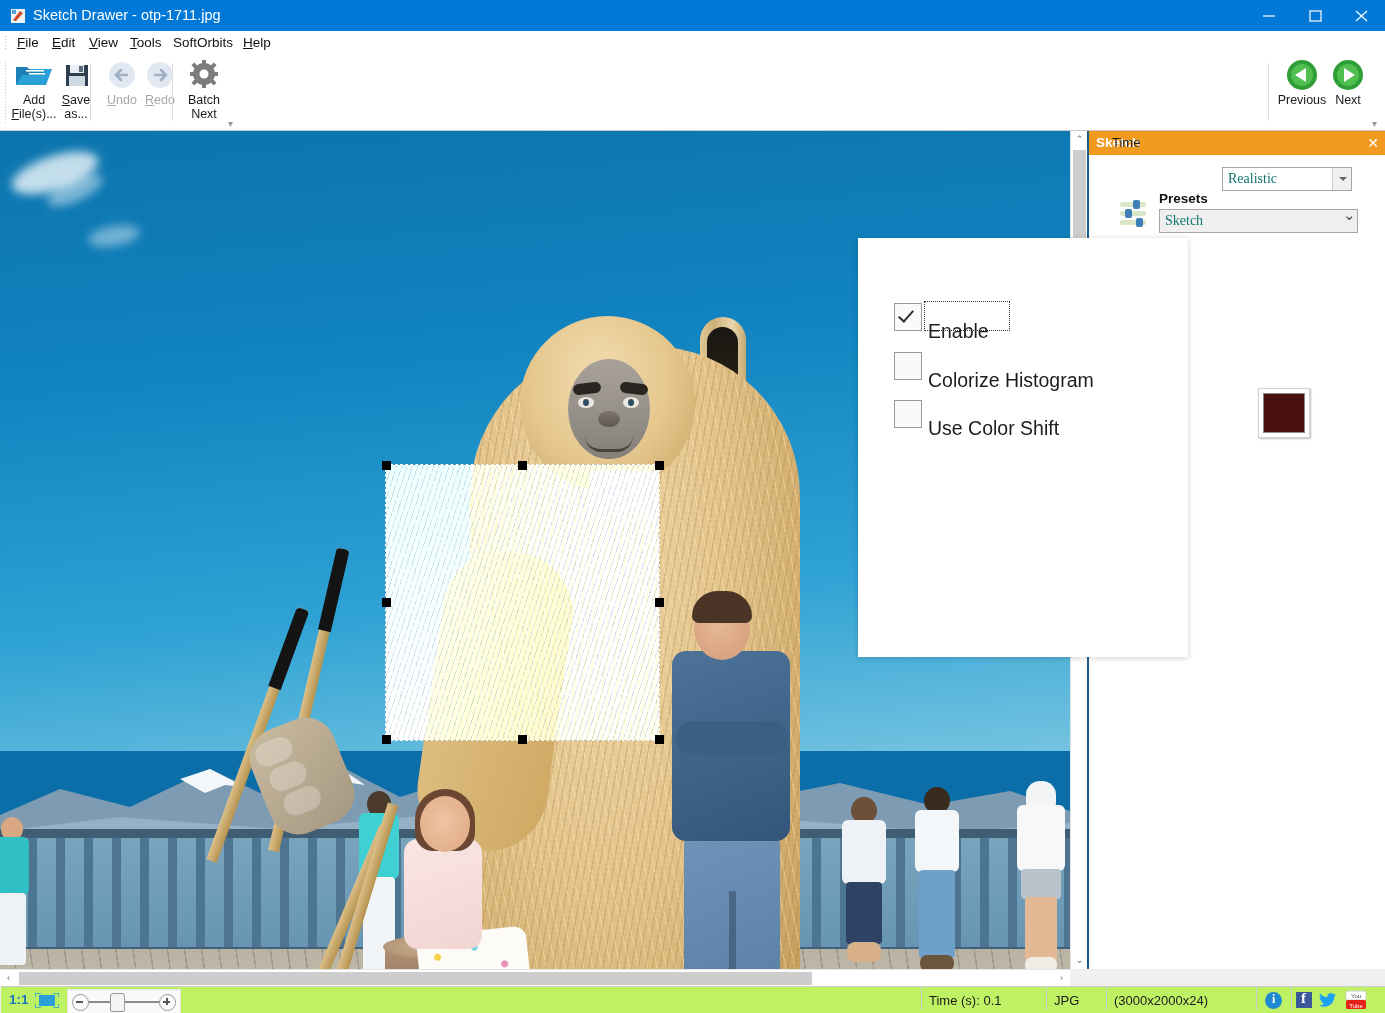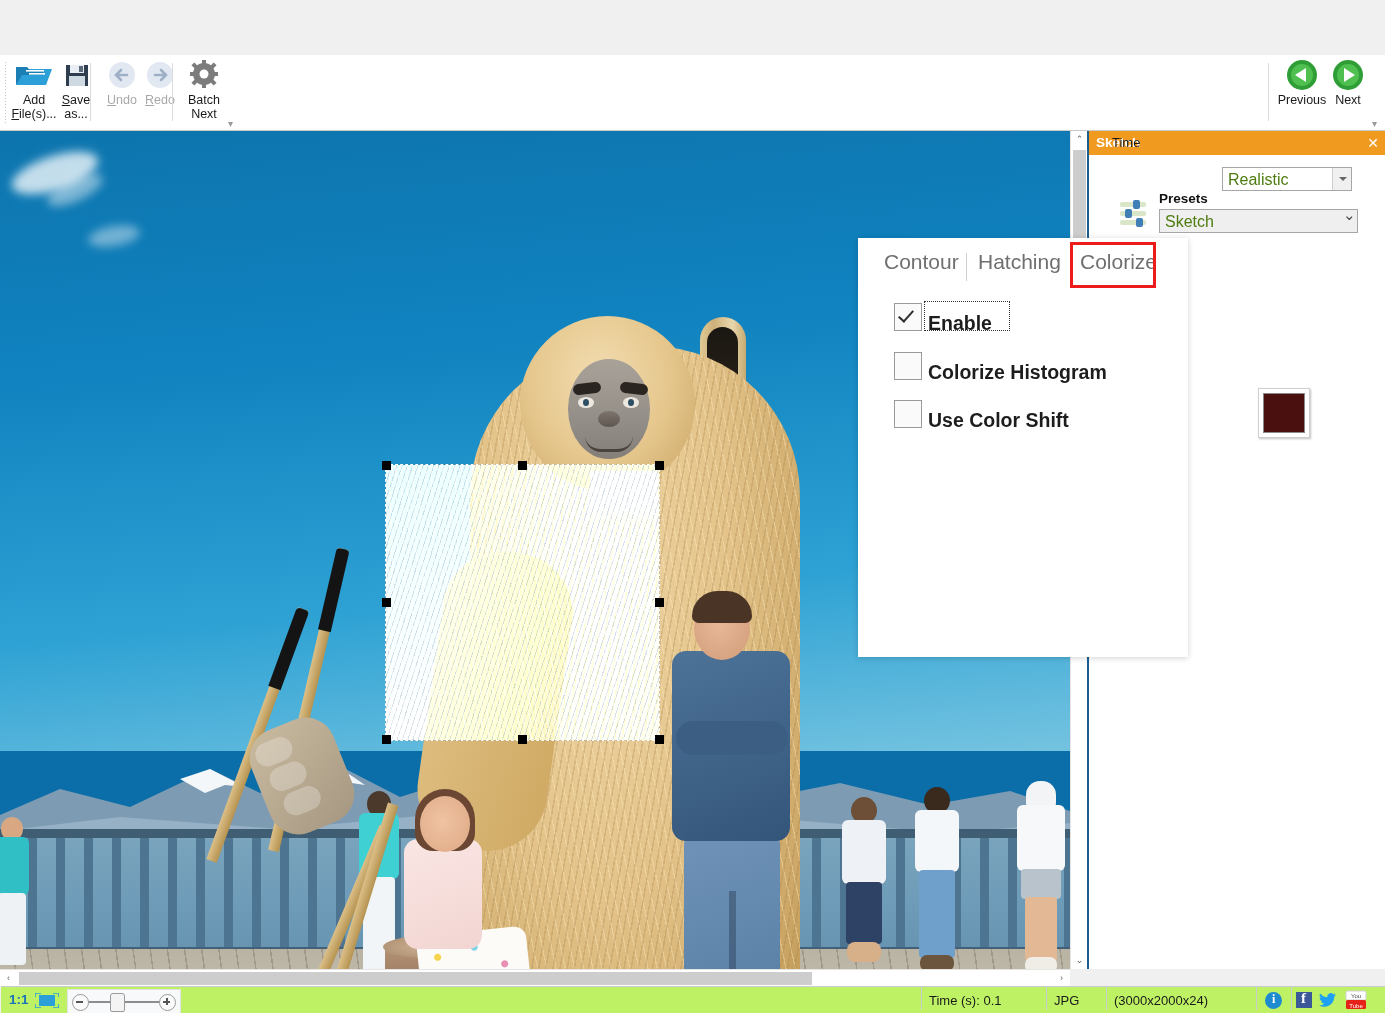--- a/index.html
+++ b/index.html
@@ -172,42 +172,42 @@
   .hs-l{left:0;}.hs-r{right:0;}
   .hs-thumb{position:absolute;left:19px;top:2px;width:793px;height:13px;background:#cdcdcd;}
 
   
   .dock{position:absolute;left:1087px;top:131px;width:298px;height:838px;background:#fff;border-left:2px solid #1b5d8e;}
   .dock-hdr{position:absolute;left:0;top:0;width:298px;height:24px;background:#f09a1f;}
   .dock-hdr .t{position:absolute;left:7px;top:4px;font-size:13.5px;color:#fff;font-weight:600;}
   .dock-close{position:absolute;right:8px;top:2px;font-size:14px;color:#fff;line-height:20px;}
   .lbl-style{position:absolute;left:23px;top:4px;font-size:13px;color:#1a1a1a;}
   .combo{position:absolute;background:#fff;border:1px solid #a6a6a6;}
-  .combo .val{position:absolute;left:5px;top:3px;font-size:16px;color:#4d7c0f;}
+  .combo .val{position:absolute;left:5px;top:3px;font-size:14px;color:#0f766e;font-family:Liberation Serif, serif;}
   .combo .arw{position:absolute;right:0;top:0;width:18px;height:100%;background:#f0f0f0;border-left:1px solid #cfcfcf;}
   .combo .arw::after{content:"";position:absolute;left:6px;top:9px;border-left:4px solid transparent;border-right:4px solid transparent;border-top:4px solid #666;}
   #combo-style{left:133px;top:36px;width:128px;height:22px;}
   .presets-ico{position:absolute;left:30px;top:68px;width:28px;height:30px;}
   .lbl-presets{position:absolute;left:70px;top:60px;font-size:13.5px;font-weight:bold;color:#111;}
   #combo-presets{left:70px;top:78px;width:197px;height:22px;background:#efefef;}
   #combo-presets .arw{background:#efefef;border-left:none;}
   #combo-presets .arw::after{border:none;content:"\2304";color:#444;font-size:15px;left:4px;top:-4px;}
 
   
   .floatpanel{position:absolute;left:858px;top:238px;width:330px;height:419px;background:#fff;
     box-shadow:0 1px 6px rgba(0,0,0,.18);}
   .tabs{position:absolute;left:0;top:12px;width:330px;height:42px;}
   .tab{position:absolute;top:0;font-size:21px;color:#6f6f6f;white-space:nowrap;}
   .tab-sep{position:absolute;top:3px;width:1px;height:28px;background:#cfcfcf;}
   .tab-hi{position:absolute;border:3px solid #ee1b1b;}
   .crow{position:absolute;left:0;height:30px;}
   .cbox{position:absolute;left:36px;top:0;width:26px;height:26px;border:1px solid #9b9b9b;background:#fafafa;}
   .cbox.on::after{content:"";position:absolute;left:7px;top:3px;width:6px;height:13px;
     border:solid #2c2c2c;border-width:0 2px 2px 0;transform:rotate(42deg);}
-  .ctext{position:absolute;left:70px;top:9px;font-size:19.5px;color:#1d1d1d;white-space:nowrap;font-weight:bold;}
+  .ctext{position:absolute;left:70px;top:17px;font-size:19.5px;color:#1d1d1d;white-space:nowrap;}
   .focusring{position:absolute;left:66px;top:-2px;height:28px;border:1px dotted #333;}
   .swatch{position:absolute;left:400px;top:150px;width:50px;height:48px;background:#fff;
     border:1px solid #cfcfcf;box-shadow:1px 1px 2px rgba(0,0,0,.25);}
   .swatch i{position:absolute;left:4px;top:4px;right:4px;bottom:4px;display:block;border:1px solid #8a8a8a;}
 
   
   .statusbar{position:absolute;left:1px;top:986px;width:1385px;height:27px;background:#bef264;border-top:1px solid #c8ccd0;}
   .sb-cell{position:absolute;top:0;height:23px;border-right:1px solid #c8ccd0;}
   .sb-txt{position:absolute;top:6px;font-size:13px;color:#1a1a1a;white-space:nowrap;}
   .zoomlbl{position:absolute;left:8px;top:5px;font-size:13.5px;font-weight:bold;color:#1a73b8;}
@@ -224,21 +224,55 @@
   .fb{position:absolute;left:1295px;top:5px;width:16px;height:16px;background:#3b5998;}
   .fb::after{content:"f";position:absolute;left:5px;top:-2px;color:#fff;font-size:15px;font-weight:bold;font-family:"Liberation Serif",serif;}
   .tw{position:absolute;left:1318px;top:6px;width:17px;height:14px;}
   .yt{position:absolute;left:1344px;top:3px;width:22px;height:20px;}
 </style>
 </head>
 <body>
 
 <div id="app">
 
-
+  <div class="titlebar" style="background: rgb(0, 120, 215);">
+    <svg class="tb-icon" viewBox="0 0 16 16">
+      <rect x="1" y="1" width="14" height="14" fill="#f2f2f2"></rect>
+      <path d="M3 12 L10 3 L13 5 L6 13 Z" fill="#d24726"></path>
+      <path d="M3 12 L5 13 L6 13 Z" fill="#333"></path>
+      <rect x="2" y="2" width="4" height="4" fill="#4aa3df"></rect>
+    </svg>
+    <div class="tb-title">Sketch Drawer - otp-1711.jpg</div>
+    <div class="wbtn" id="btn-min">
+      <svg width="16" height="12">
+          <line x1="1" y1="6" x2="13" y2="6" stroke="#fff" stroke-width="1.2"></line>
+        </svg>
+    </div>
+    <div class="wbtn" id="btn-max">
+      <svg width="16" height="12">
+          <rect x="2" y="1" width="11" height="10" fill="none" stroke="#fff" stroke-width="1.2"></rect>
+        </svg>
+    </div>
+    <div class="wbtn" id="btn-close">
+      <svg width="16" height="12">
+          <line x1="2" y1="1" x2="13" y2="11" stroke="#fff" stroke-width="1.2"></line>
+          <line x1="13" y1="1" x2="2" y2="11" stroke="#fff" stroke-width="1.2"></line>
+        </svg>
+    </div>
+  </div>
+
+  <div class="menubar">
+    <div class="mb-grip"></div>
+    <div class="menuitem" style="left:12px"><u>F</u><span>ile</span></div>
+    <div class="menuitem" style="left:47px"><u>E</u><span>dit</span></div>
+    <div class="menuitem" style="left:84px"><u>V</u><span>iew</span></div>
+    <div class="menuitem" style="left:125px"><u>T</u><span>ools</span></div>
+    <div class="menuitem" style="left:168px">SoftOrbits</div>
+    <div class="menuitem" style="left:238px"><u>H</u><span>elp</span></div>
+  </div>
 
   <div class="ribbon">
     <div class="rib-grip"></div>
 
     <div class="rbtn" style="left:6px">
       <span class="ico">
         <svg width="44" height="32" viewBox="0 0 44 32">
           <path d="M4 26 L10 10 L40 10 L34 26 Z" fill="#2b9fd8"></path>
           <path d="M4 26 L4 8 L15 8 L18 11 L31 11 L31 16 L10 16 Z" fill="#1b7fb5"></path>
           <rect x="14" y="11" width="18" height="1.6" fill="#fff"></rect>
@@ -505,27 +539,20 @@
     </svg>
     <div class="lbl-presets">Presets</div>
     <div class="combo" id="combo-presets">
       <span class="val">Sketch</span>
       <span class="arw"></span>
     </div>
 
   </div>
 
   <div class="floatpanel">
-    <div class="tabs">
-      <div class="tab" style="left:26px">Contour</div>
-      <div class="tab-sep" style="left:108px"></div>
-      <div class="tab" style="left:120px">Hatching</div>
-      <div class="tab" style="left:222px">Colorize</div>
-      <div class="tab-hi" style="left: 212px; top: -8px; width: 80px; height: 40px; border-color: rgb(238, 27, 27);"></div>
-    </div>
 
     <div class="crow" style="top:65px">
       <span class="cbox on"></span>
       <span class="focusring" style="width:84px"></span>
       <span class="ctext">Enable</span>
     </div>
 
     <div class="crow" style="top:114px">
       <span class="cbox"></span>
       <span class="ctext">Colorize Histogram</span>

